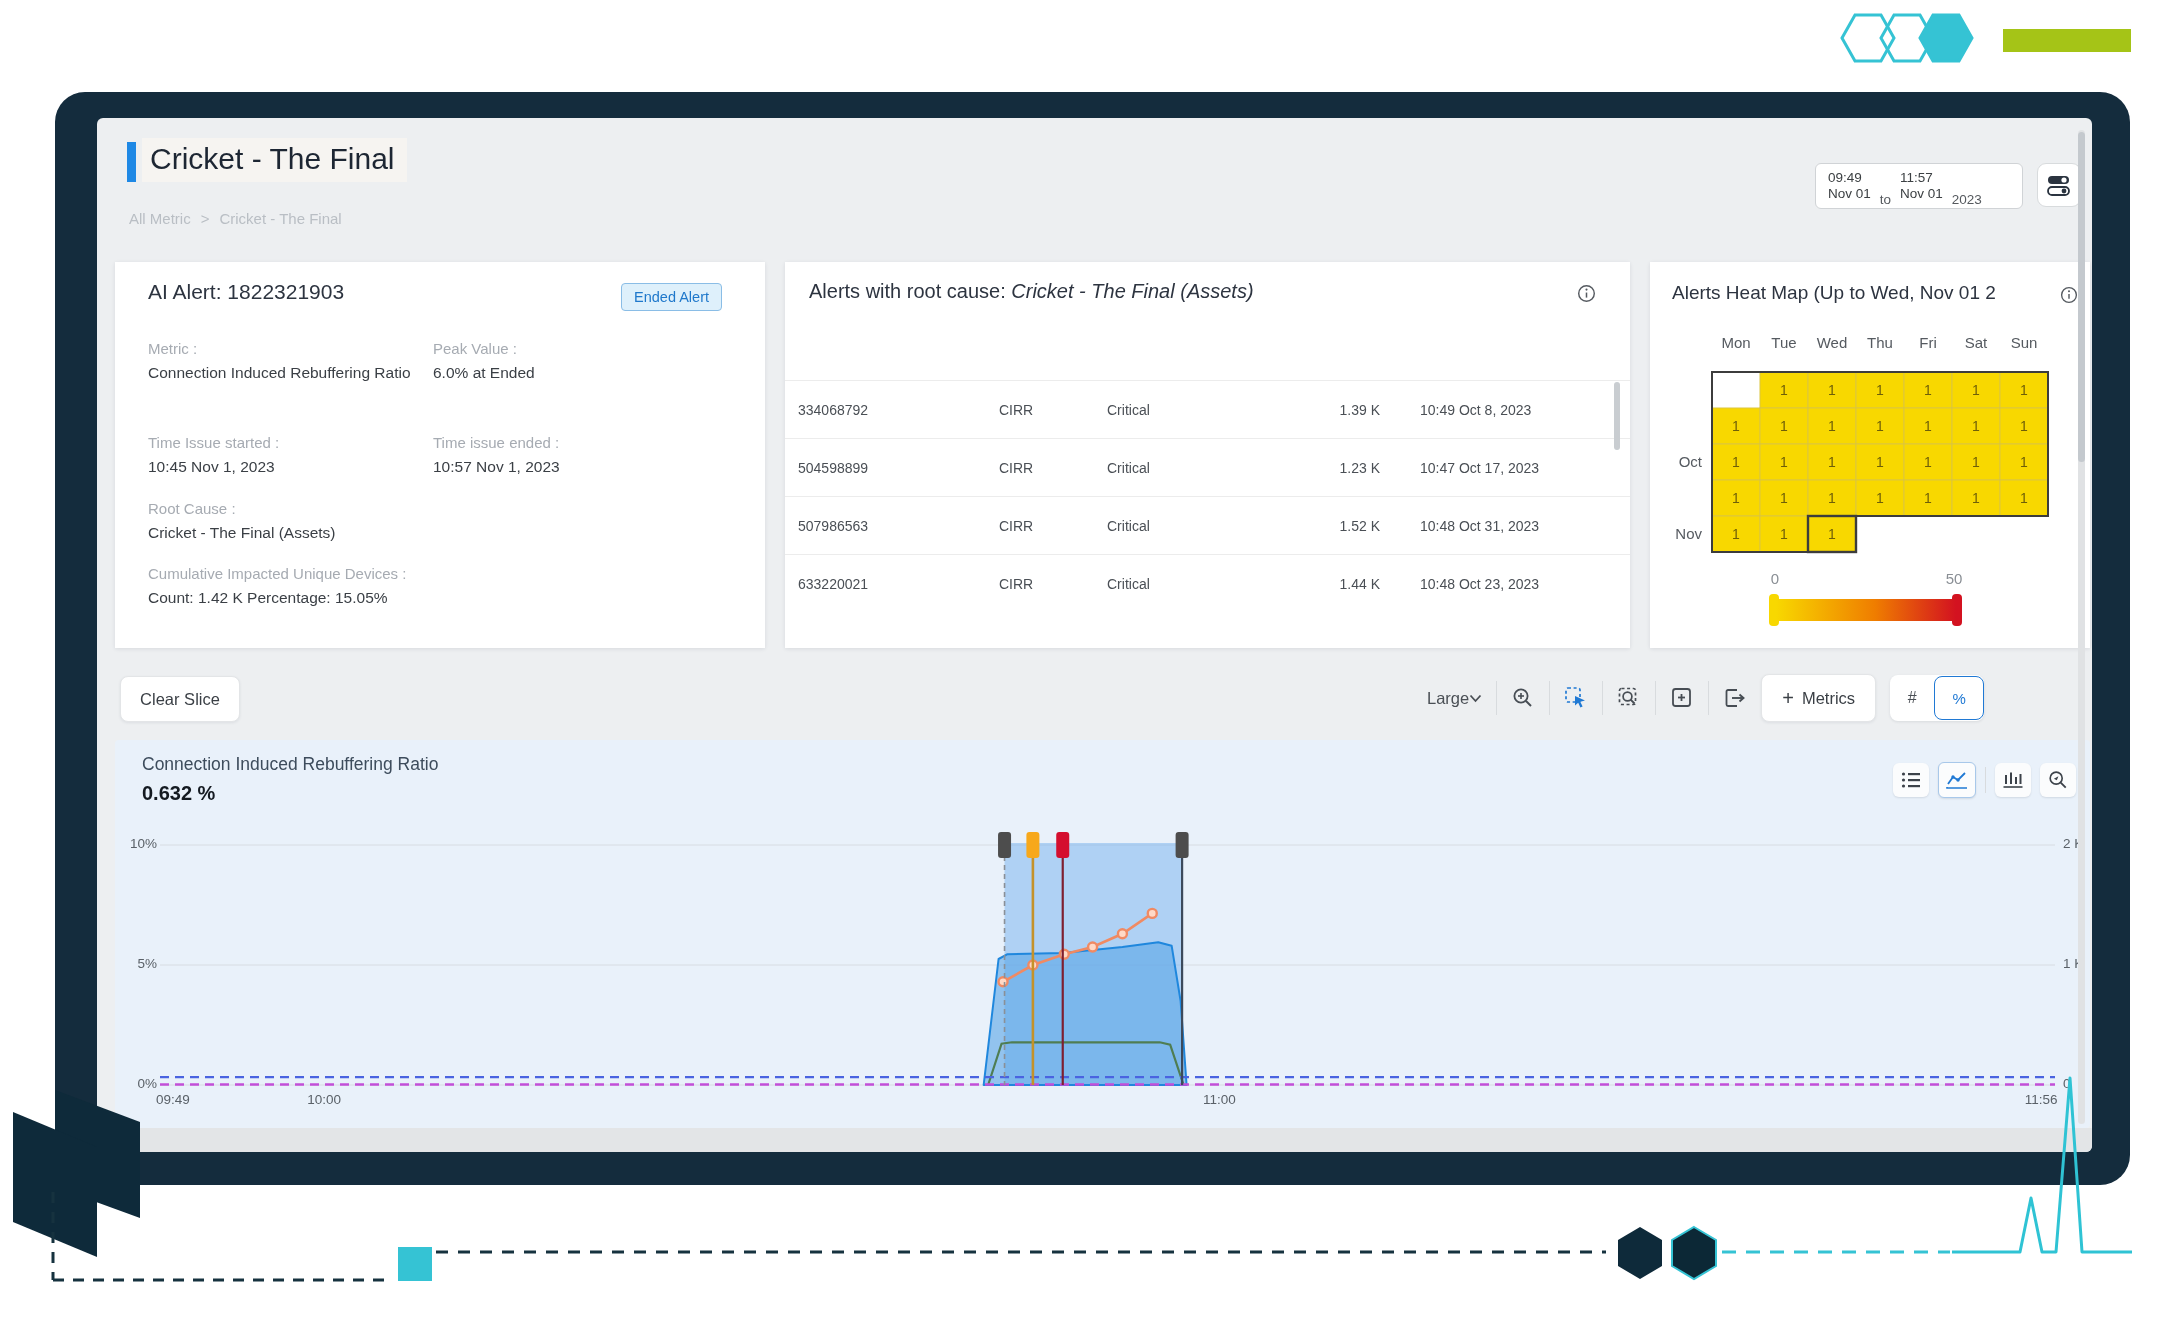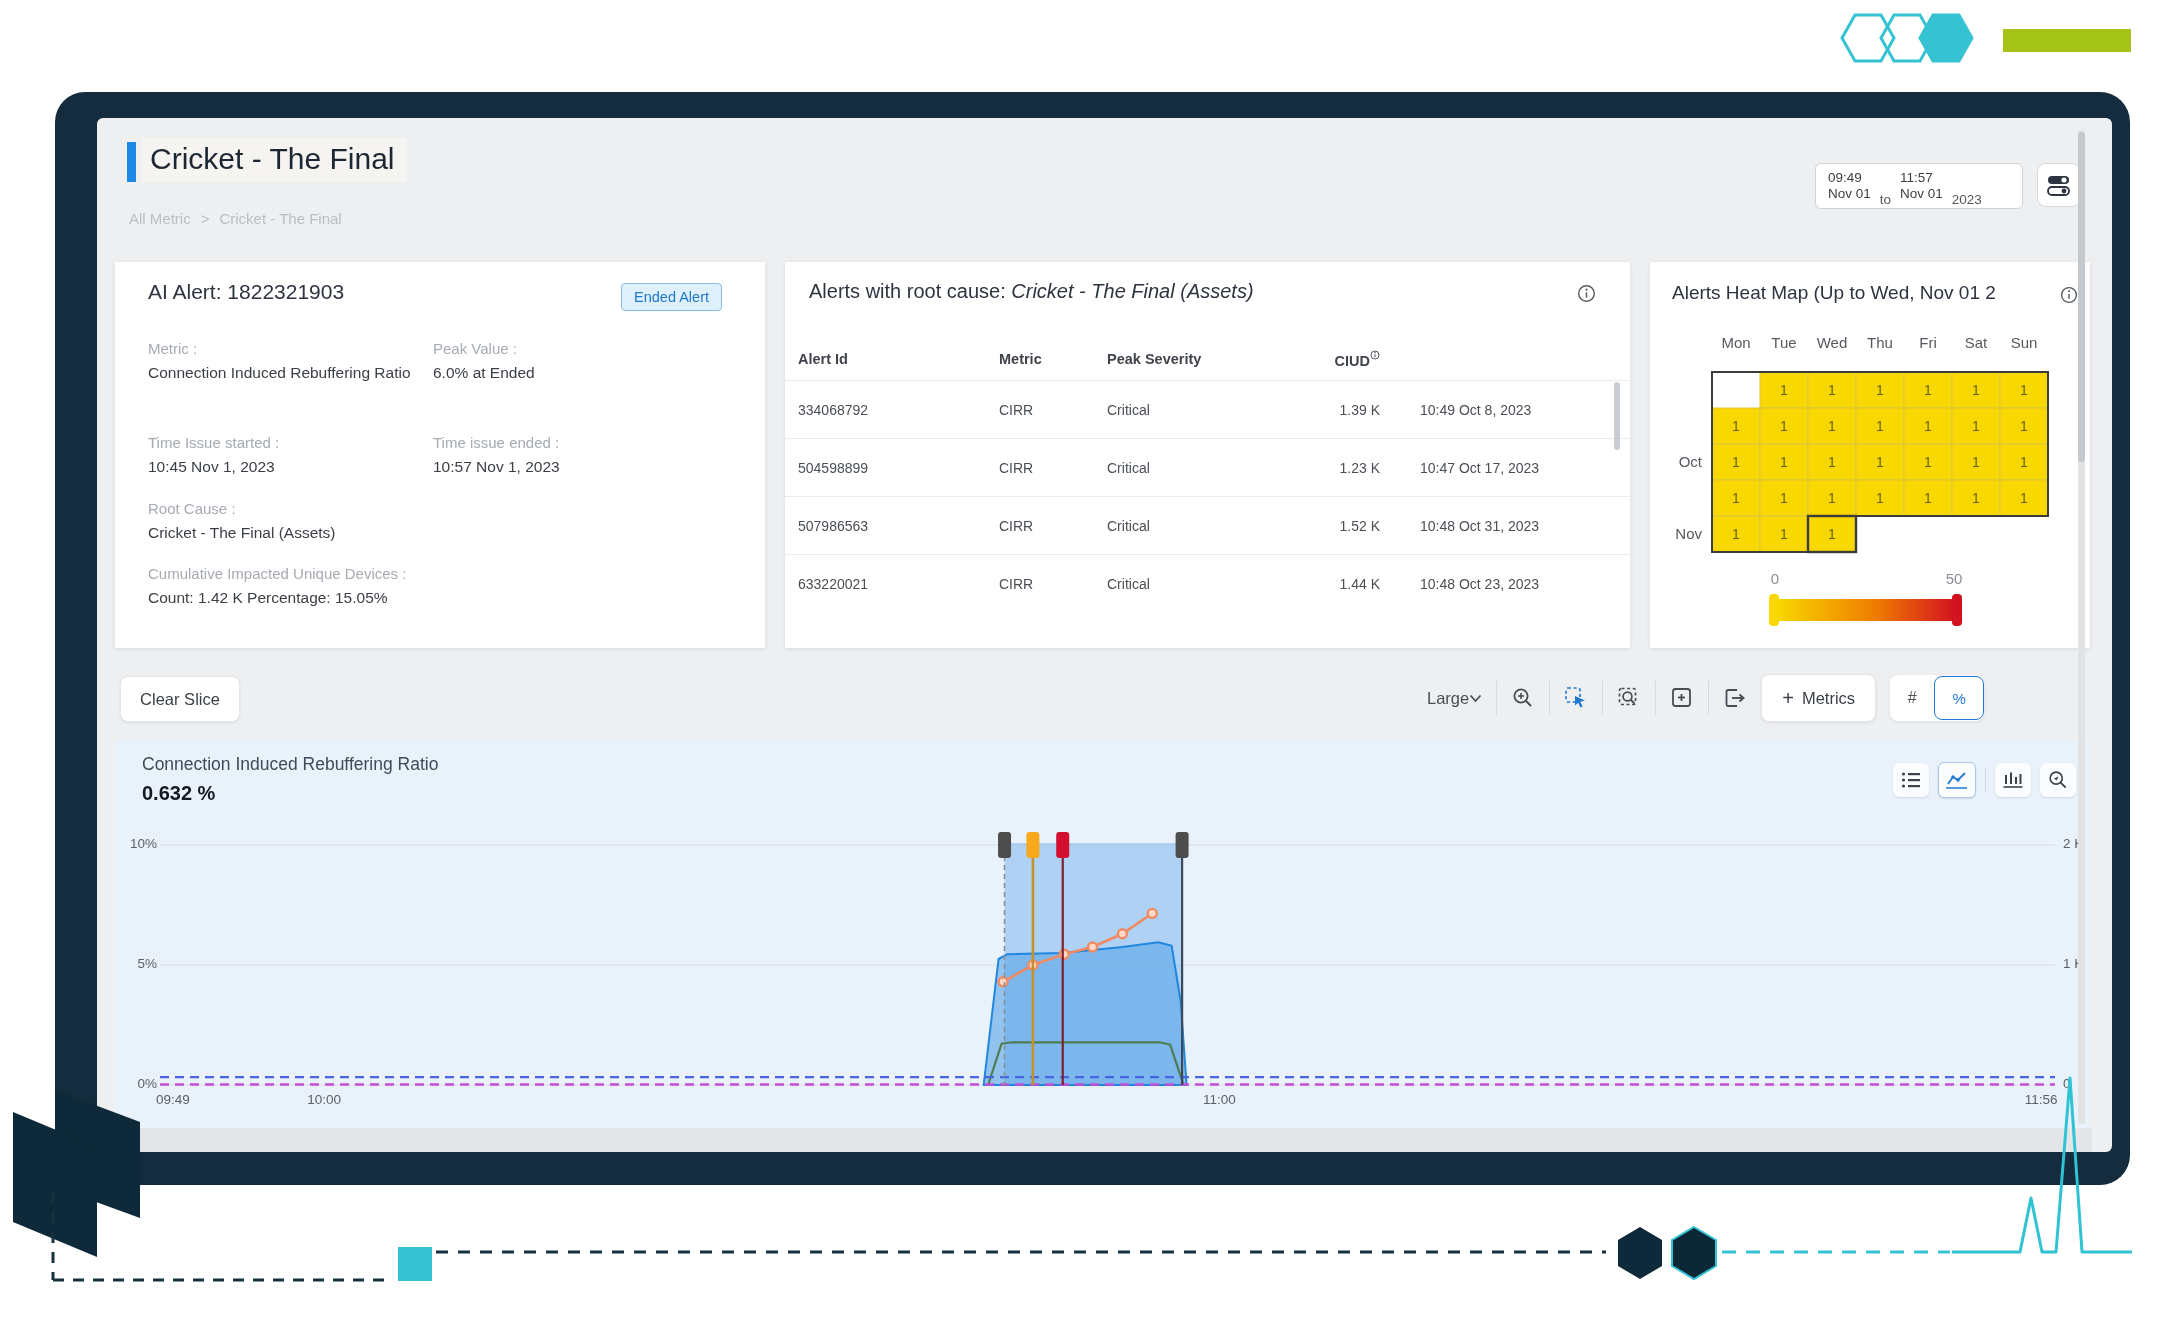--- a/index.html
+++ b/index.html
@@ -1,21 +1,21 @@
 <!DOCTYPE html>
 <html><head>
 <meta charset="utf-8">
 <style>
   html,body{margin:0;padding:0;background:#fff;width:2175px;height:1329px;overflow:hidden;
     font-family:"Liberation Sans",sans-serif;-webkit-font-smoothing:antialiased;}
   .page{position:relative;width:2175px;height:1329px;background:#fff;}
   .abs{position:absolute;}
   
   .laptop{position:absolute;left:55px;top:92px;width:2075px;height:1093px;background:#142c3d;border-radius:30px;}
-  .screen{position:absolute;left:97px;top:118px;width:1995px;height:1034px;background:#edeff1;border-radius:6px;overflow:hidden;padding-left:20px;}
+  .screen{position:absolute;left:97px;top:118px;width:1995px;height:1034px;background:#edeff1;border-radius:6px;overflow:hidden;}
   .hinge{position:absolute;left:0;top:1010px;width:1995px;height:24px;background:#e3e5e7;}
   .win-scroll{position:absolute;left:1981px;top:12px;width:7px;height:994px;background:#e0e2e4;border-radius:4px;}
   .win-scroll .thumb{position:absolute;left:0;top:2px;width:7px;height:330px;background:#c4c9ce;border-radius:4px;}
   
   .title-accent{position:absolute;left:30px;top:24px;width:9px;height:40px;background:#1e88e5;}
   .page-title{position:absolute;left:45px;top:20px;font-size:30px;color:#1d2633;background:#f6f4f1;padding:4px 12px 6px 8px;}
   .breadcrumb{position:absolute;left:32px;top:92px;font-size:15px;color:#b9bec4;display:flex;gap:10px;}
   .date-box{position:absolute;left:1718px;top:45px;width:208px;height:46px;background:#fff;border:1px solid #d0d3d6;border-radius:6px;
     display:flex;align-items:center;gap:9px;padding:0 12px;box-sizing:border-box;font-size:13.5px;color:#3c4043;}
   .dr-col{display:flex;flex-direction:column;line-height:16px;}
@@ -140,31 +140,20 @@
         <div class="abs" style="left:24px;top:18px;font-size:20px;color:#2d3440;">
           <span>Alerts with root cause: </span><span style="font-style:italic;">Cricket - The Final (Assets)</span>
         </div>
         <span class="abs info-ic" style="right:34px;top:22px;">
           <svg width="19" height="19" viewBox="0 0 20 20">
               <circle cx="10" cy="10" r="8.2" fill="none" stroke="#555a60" stroke-width="1.5"></circle>
               <line x1="10" y1="9" x2="10" y2="14.3" stroke="#555a60" stroke-width="1.6"></line>
               <circle cx="10" cy="5.9" r="1.1" fill="#555a60"></circle>
             </svg>
         </span>
-        <div class="ath">
-          <div>Alert Id</div>
-          <div>Metric</div>
-          <div>Peak Severity</div>
-          <div class="c3"><span>CIUD</span><sup><svg width="10" height="10" viewBox="0 0 20 20">
-                  <circle cx="10" cy="10" r="8" fill="none" stroke="#555a60" stroke-width="2"></circle>
-                  <line x1="10" y1="9" x2="10" y2="14" stroke="#555a60" stroke-width="2.4"></line>
-                  <circle cx="10" cy="5.5" r="1.6" fill="#555a60"></circle>
-                </svg></sup></div>
-          <div class="c4"></div>
-        </div>
         <div class="tbl-body">
             <div class="tbl-row">
               <div class="c0">334068792</div>
               <div class="c1">CIRR</div>
               <div class="c2">Critical</div>
               <div class="c3">1.39 K</div>
               <div class="c4">10:49 Oct 8, 2023</div>
             </div>
             <div class="tbl-row">
               <div class="c0">504598899</div>

